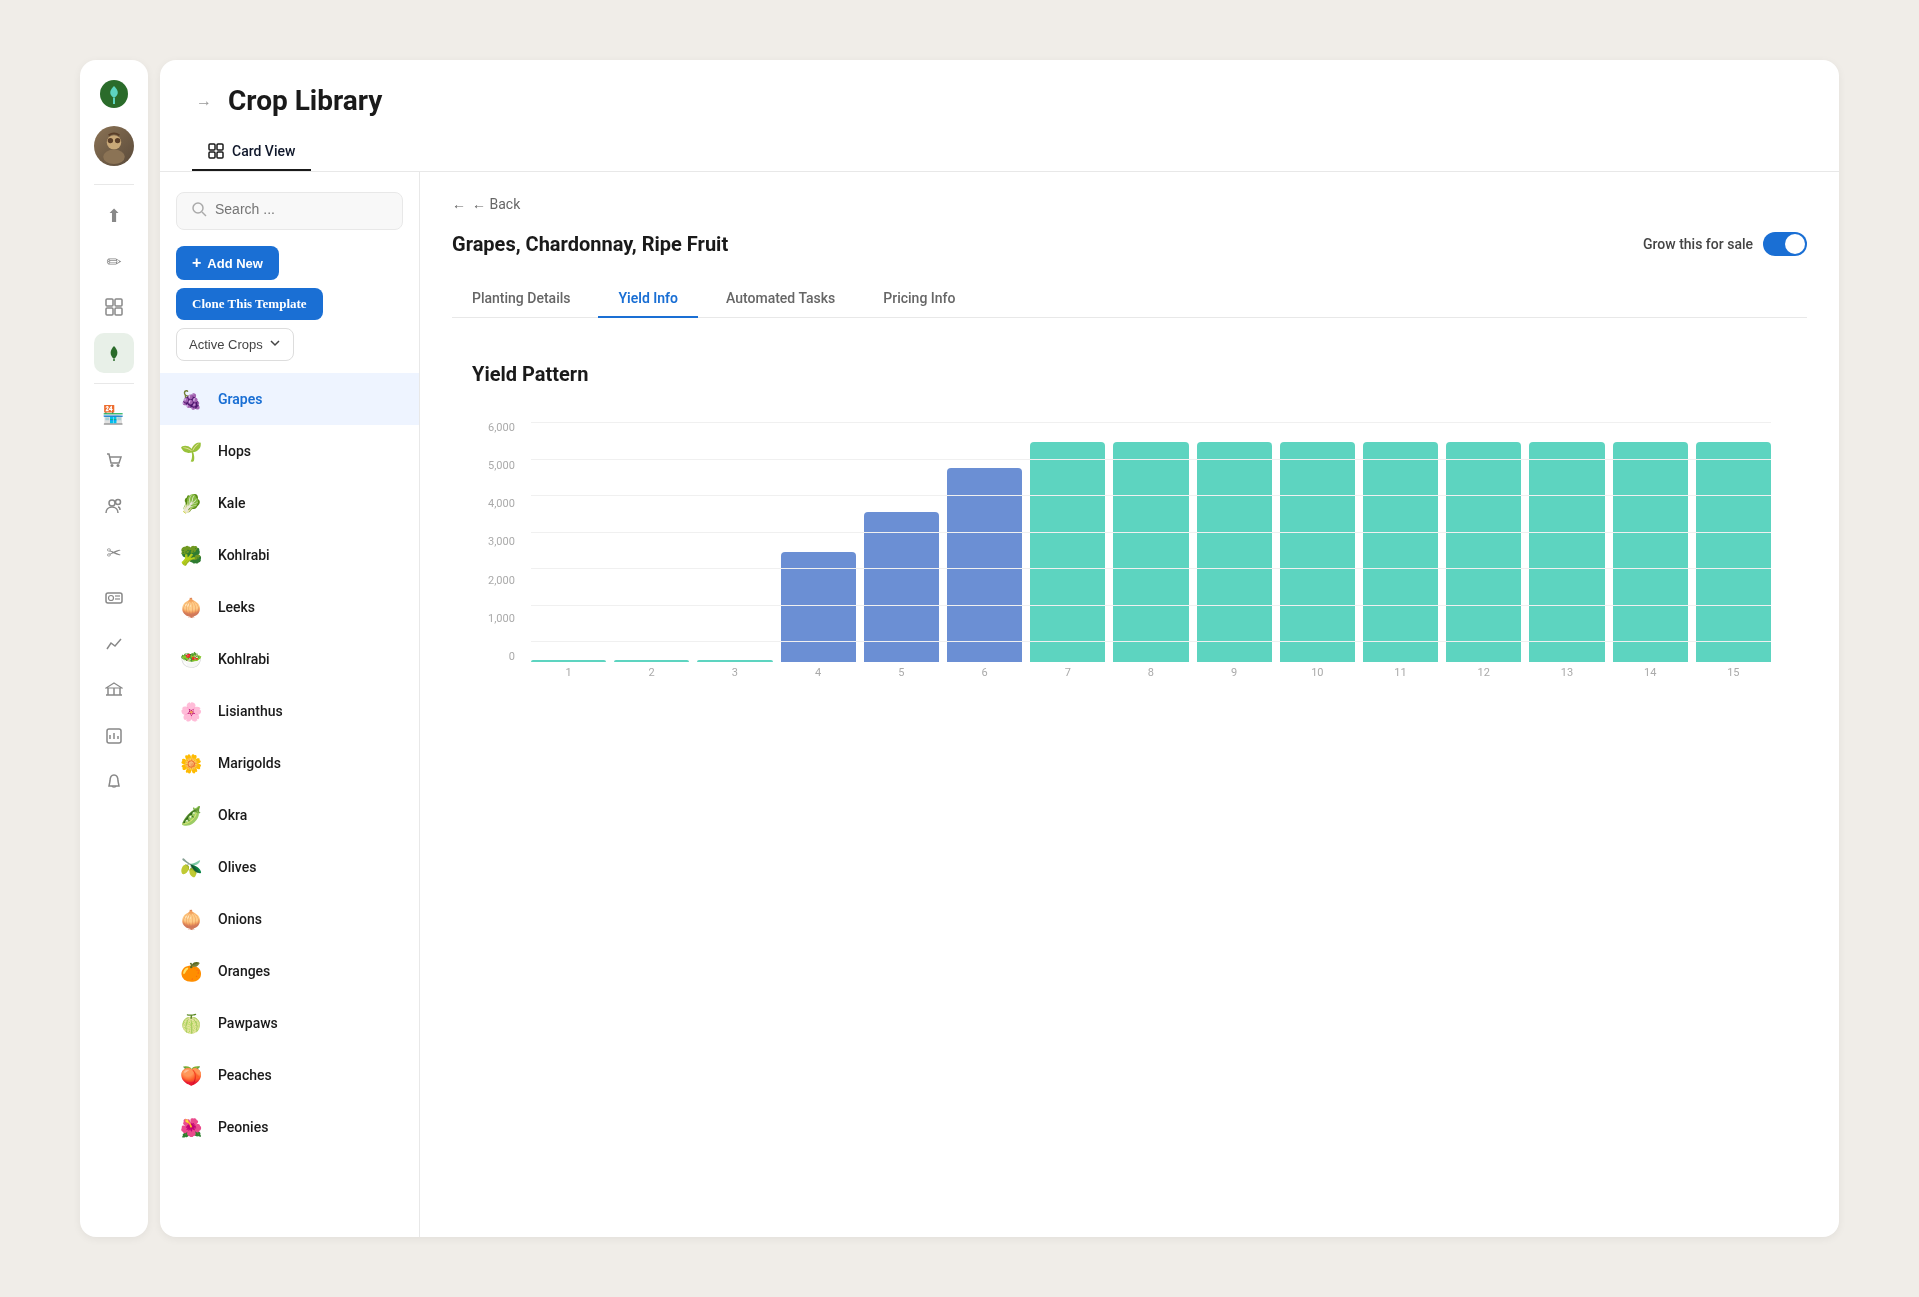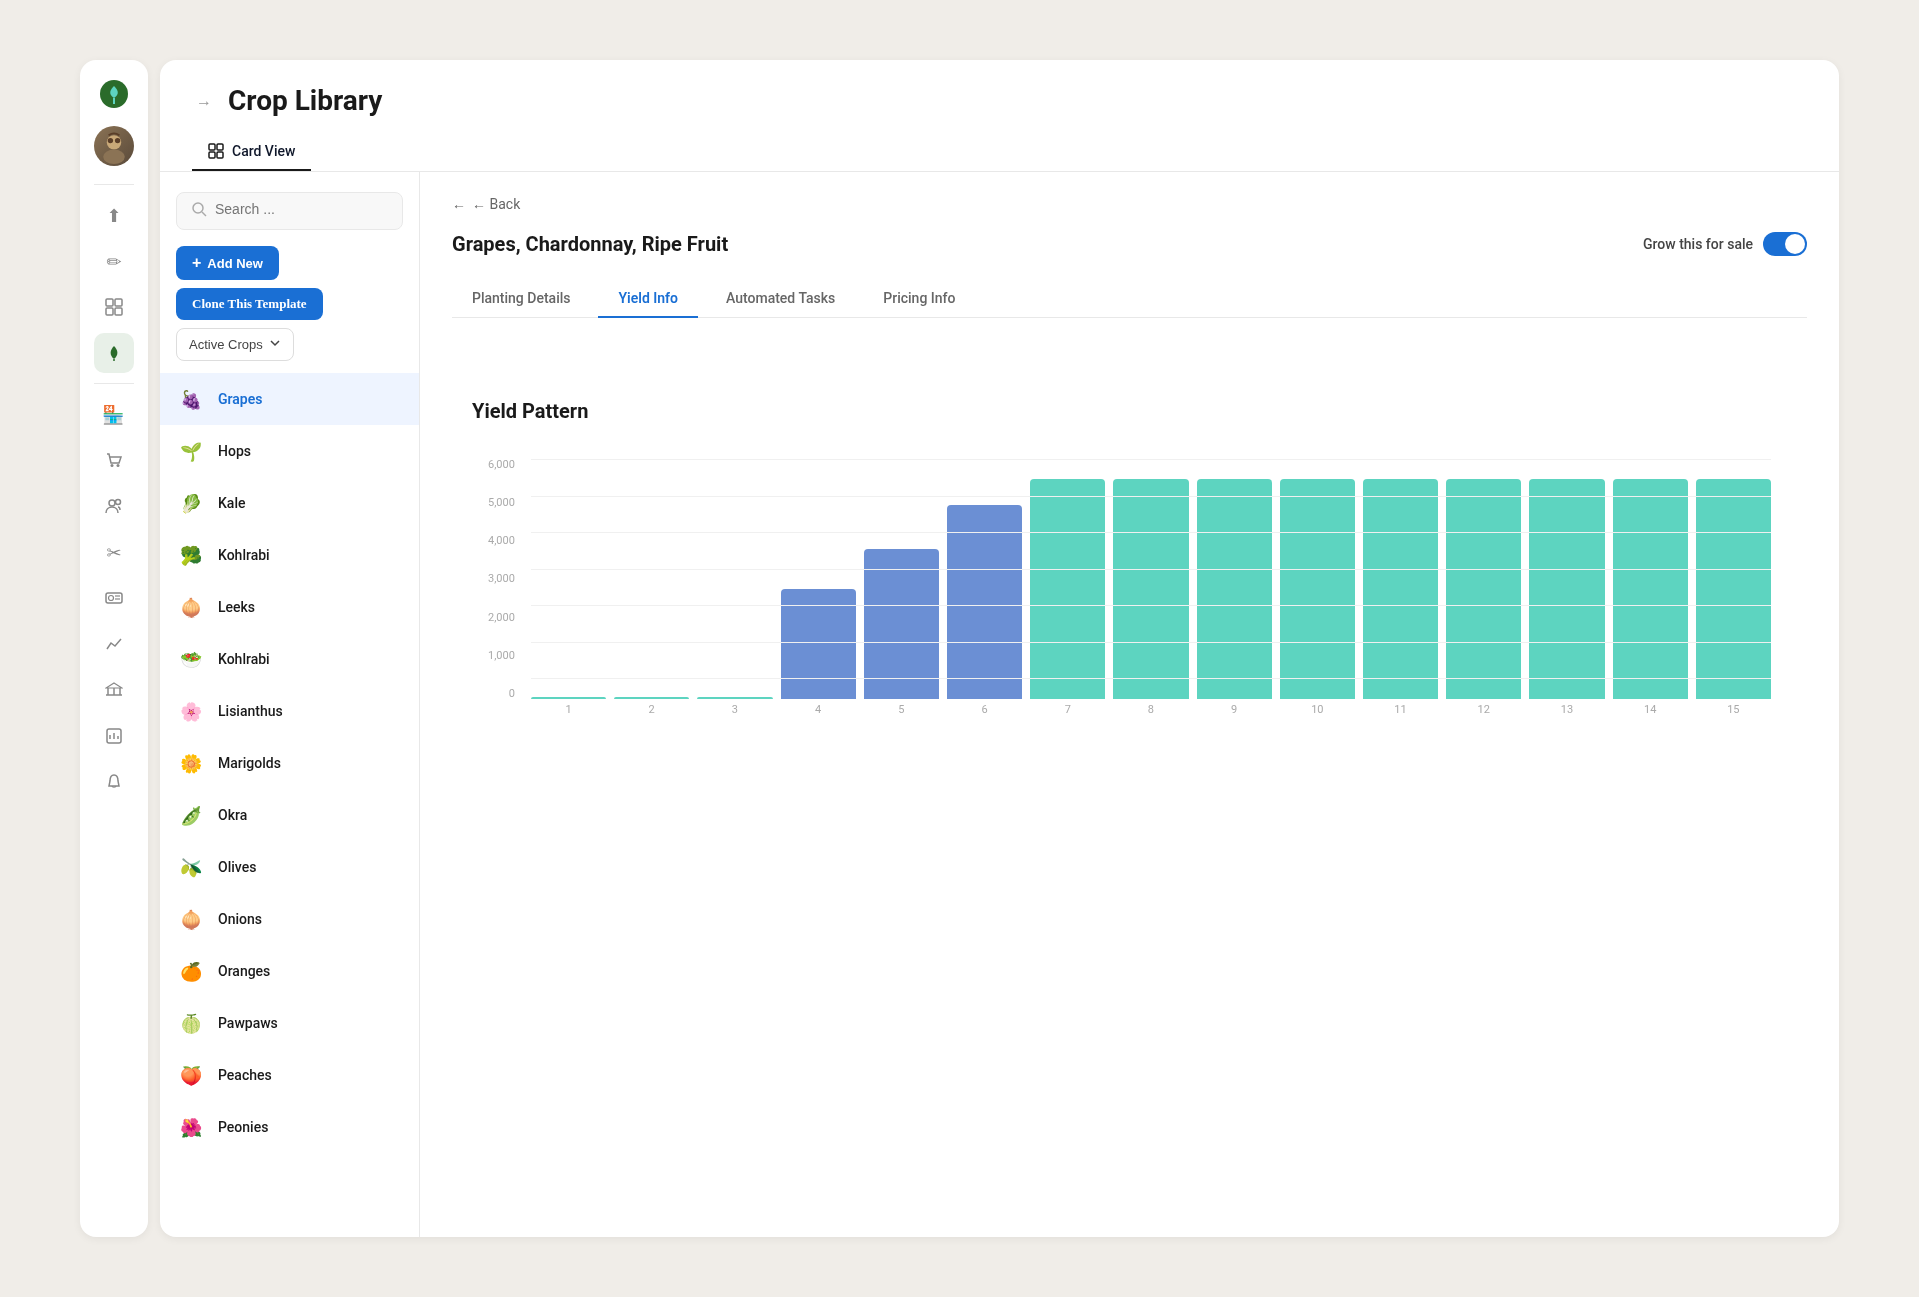--- a/index.html
+++ b/index.html
@@ -363,21 +363,20 @@
     .yield-pattern-section {
       padding: 20px;
       background: #fff;
     }
 
     .yield-pattern-title {
       font-size: 20px;
       font-weight: 700;
       color: #1a1a1a;
       margin-bottom: 20px;
-      margin-top: 37px;
     }
 
     .chart-container {
       padding: 16px;
     }
 
     .chart-label {
       font-size: 12px;
       color: #888;
       margin-bottom: 12px;

